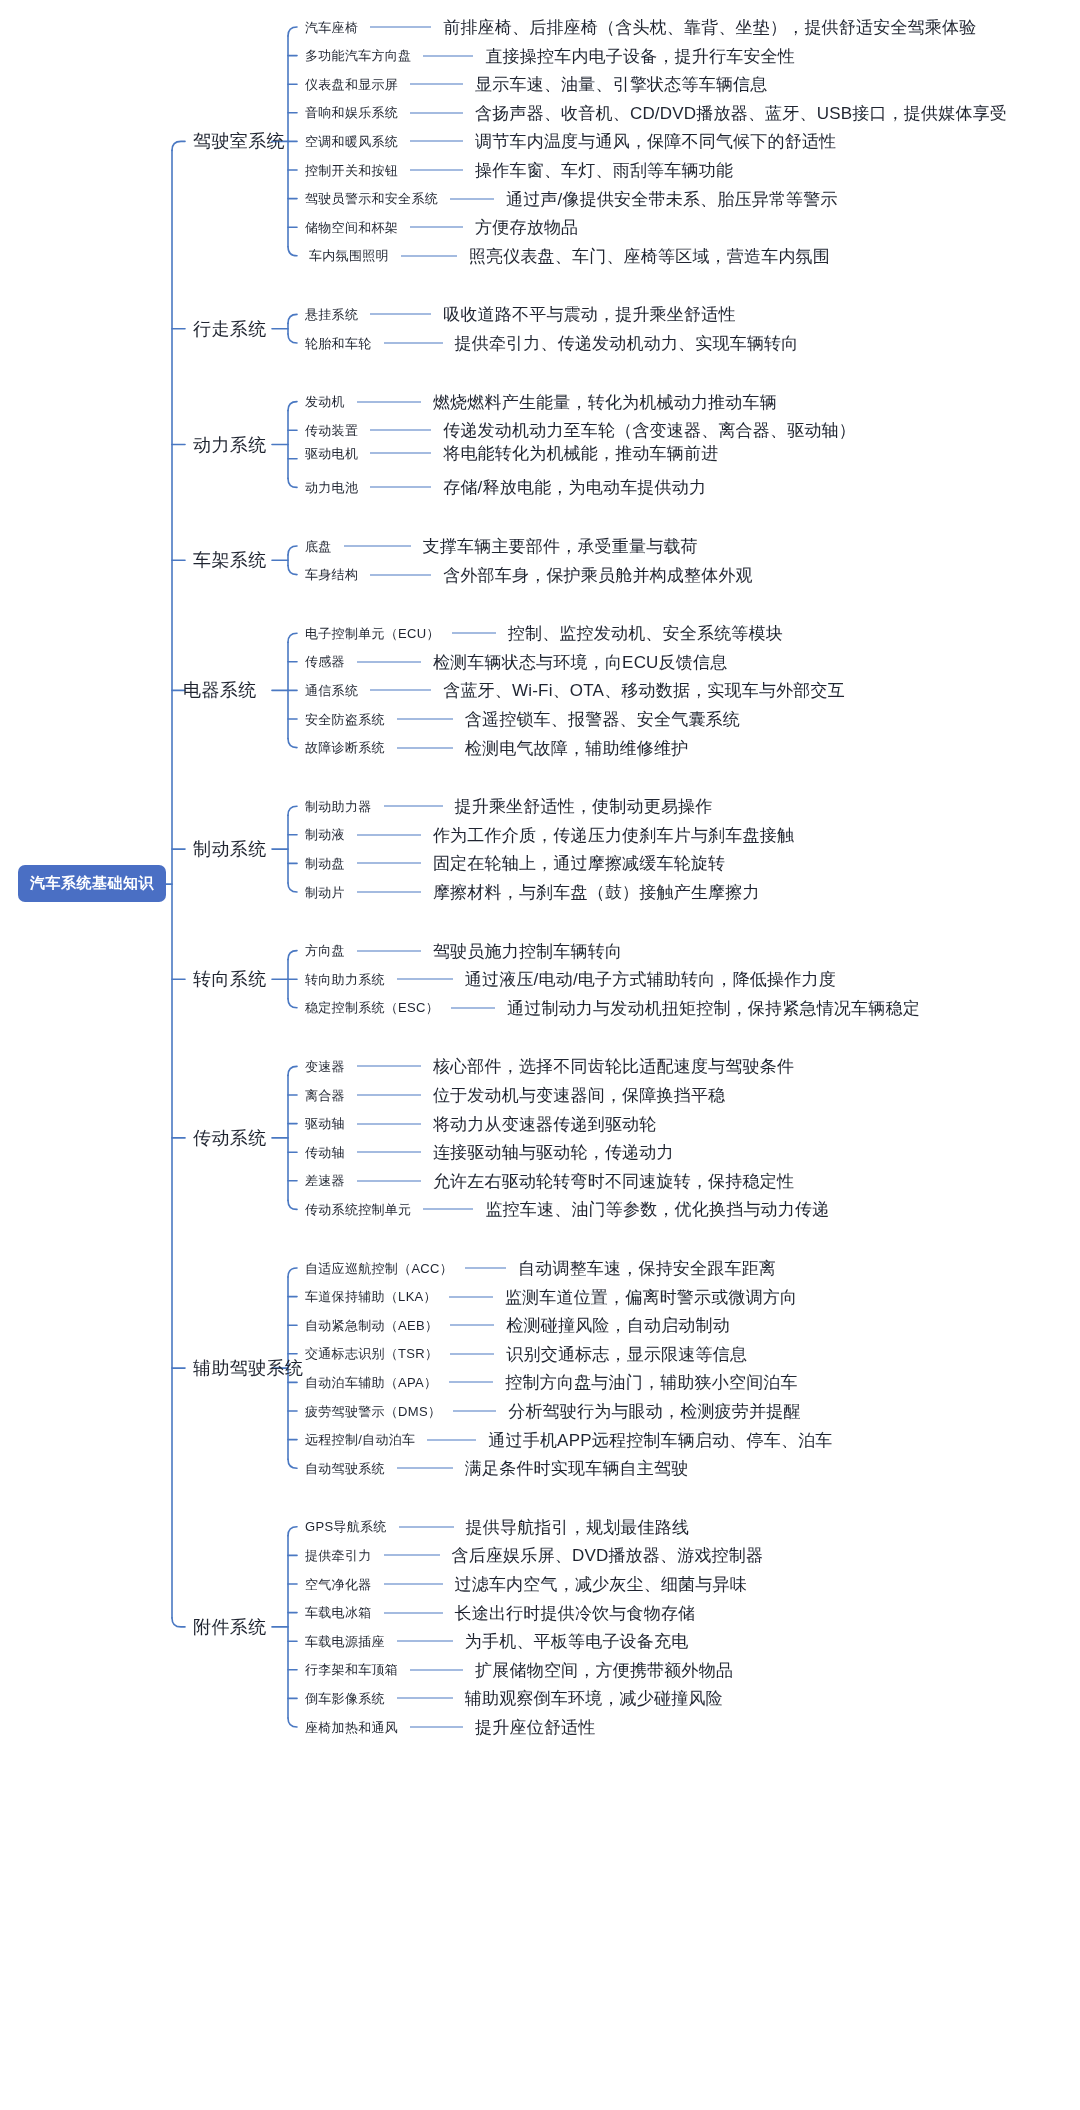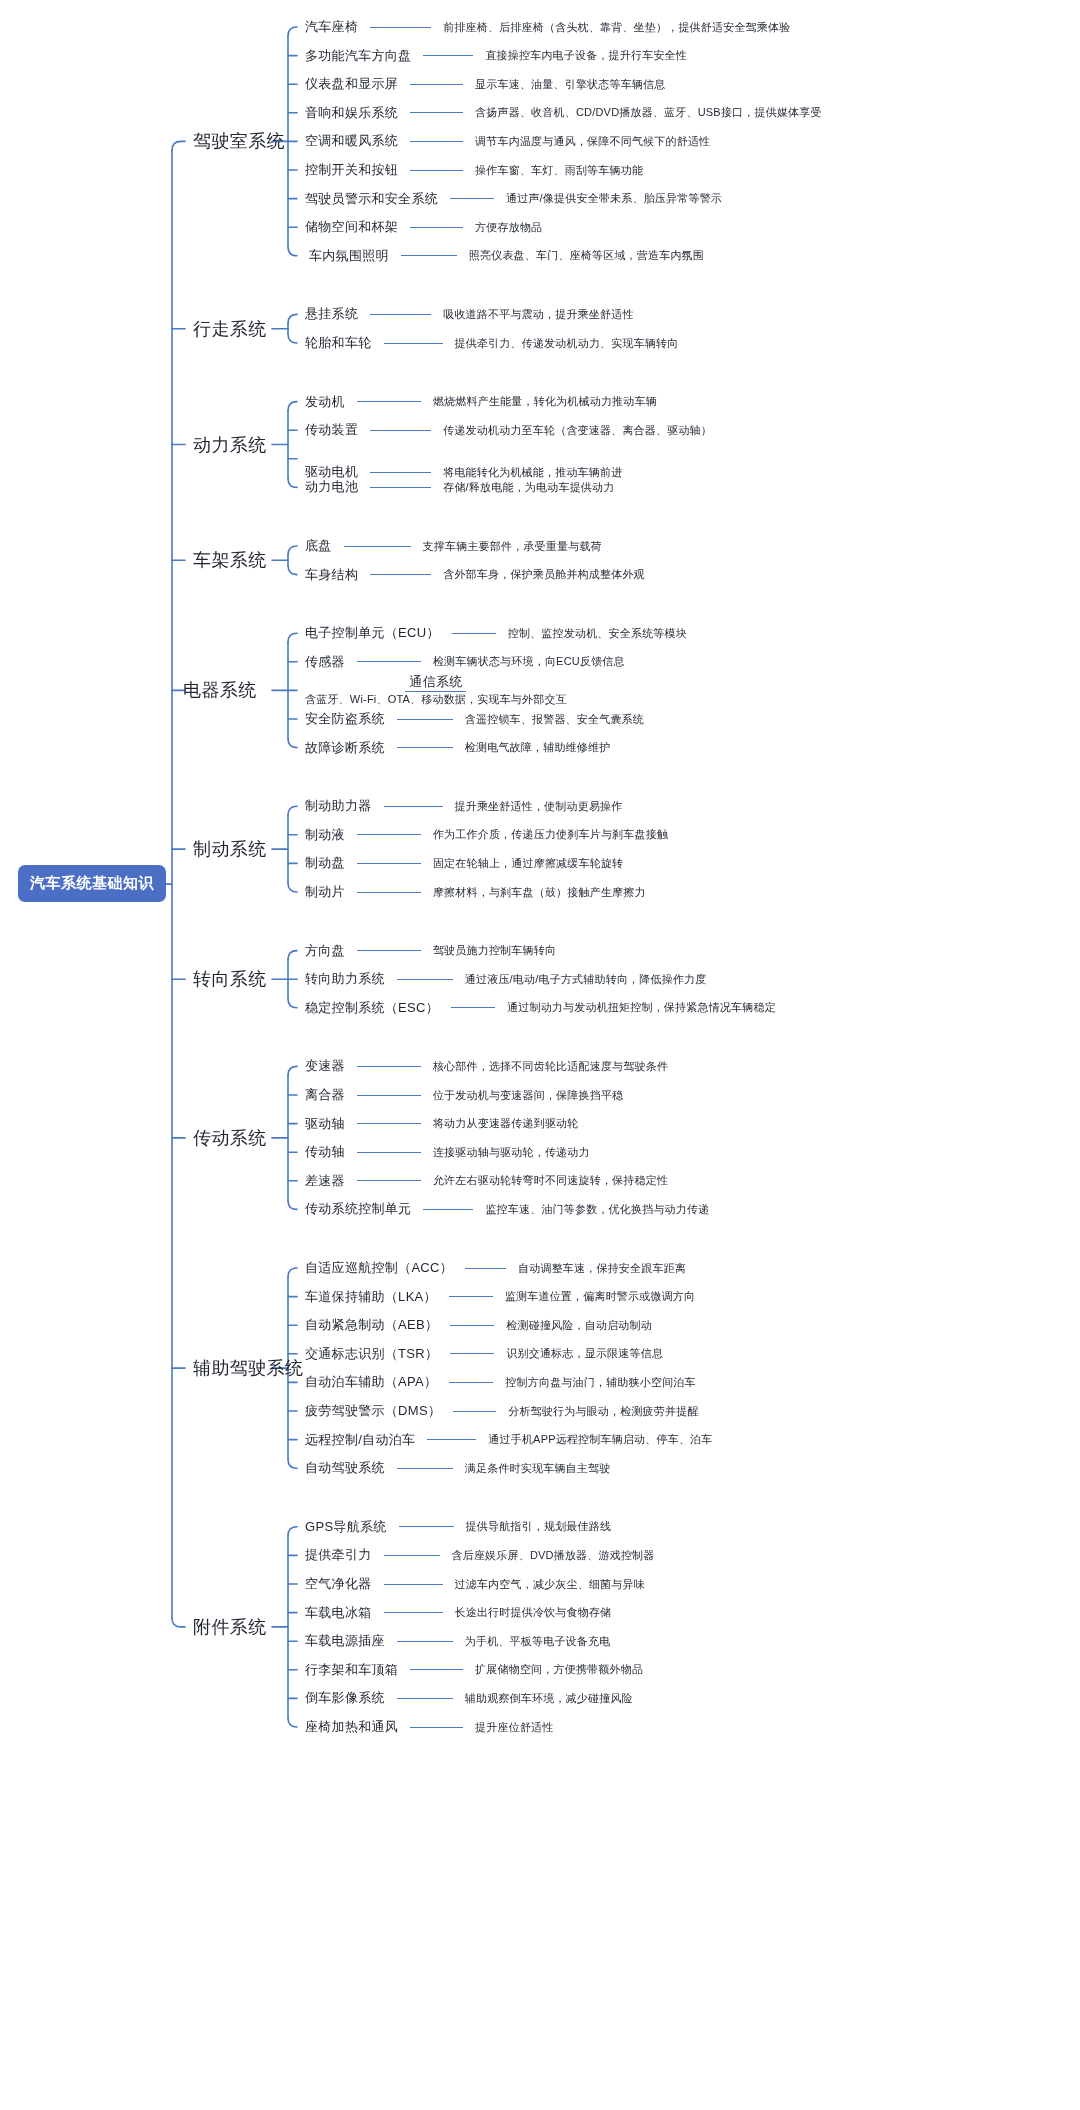--- a/index.html
+++ b/index.html
@@ -66,21 +66,21 @@
     letter-spacing: 0.3px;
   }
   .leaf-connector {
     display: inline-block;
     height: 0;
     border-top: 1.6px solid #4a78c2;
     margin: 0 12px;
     flex: 0 0 auto;
   }
   .leaf-desc {
-    font-size: 11px;
+    font-size: 17px;
     color: #1f2430;
     letter-spacing: 0.2px;
   }
 
   
   #wires {
     position: absolute;
     left: 0;
     top: 0;
     width: 1080px;
@@ -247,21 +247,21 @@
     <div class="leaf" style="left: 305px; top: 401.6px;">
       <span class="leaf-title">发动机</span>
       <span class="leaf-connector" style="width: 64px;"></span>
       <span class="leaf-desc">燃烧燃料产生能量，转化为机械动力推动车辆</span>
     </div>
     <div class="leaf" style="left: 305px; top: 430.2px;">
       <span class="leaf-title">传动装置</span>
       <span class="leaf-connector" style="width: 61px;"></span>
       <span class="leaf-desc">传递发动机动力至车轮（含变速器、离合器、驱动轴）</span>
     </div>
-    <div class="leaf" style="left: 305px; top: 472px;">
+    <div class="leaf" style="left: 305px; top: 453px;">
       <span class="leaf-title">驱动电机</span>
       <span class="leaf-connector" style="width: 61px;"></span>
       <span class="leaf-desc">将电能转化为机械能，推动车辆前进</span>
     </div>
     <div class="leaf" style="left: 305px; top: 487.4px;">
       <span class="leaf-title">动力电池</span>
       <span class="leaf-connector" style="width: 61px;"></span>
       <span class="leaf-desc">存储/释放电能，为电动车提供动力</span>
     </div>
     <div class="branch-label" style="left: 193px; top: 560.3px;">车架系统</div>
@@ -279,21 +279,21 @@
     <div class="leaf" style="left: 305px; top: 633.2px;">
       <span class="leaf-title">电子控制单元（ECU）</span>
       <span class="leaf-connector" style="width: 44px;"></span>
       <span class="leaf-desc">控制、监控发动机、安全系统等模块</span>
     </div>
     <div class="leaf" style="left: 305px; top: 661.8px;">
       <span class="leaf-title">传感器</span>
       <span class="leaf-connector" style="width: 64px;"></span>
       <span class="leaf-desc">检测车辆状态与环境，向ECU反馈信息</span>
     </div>
-    <div class="leaf" style="left: 305px; top: 690.4px; flex-direction: column;">
+    <div class="leaf" style="left: 305px; top: 690.4px;">
       <span class="leaf-title">通信系统</span>
       <span class="leaf-connector" style="width: 61px;"></span>
       <span class="leaf-desc">含蓝牙、Wi-Fi、OTA、移动数据，实现车与外部交互</span>
     </div>
     <div class="leaf" style="left: 305px; top: 719px;">
       <span class="leaf-title">安全防盗系统</span>
       <span class="leaf-connector" style="width: 56px;"></span>
       <span class="leaf-desc">含遥控锁车、报警器、安全气囊系统</span>
     </div>
     <div class="leaf" style="left: 305px; top: 747.6px;">

